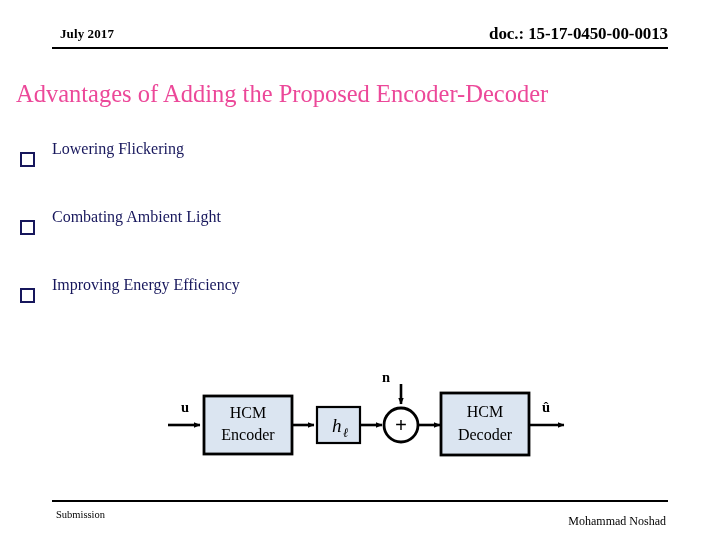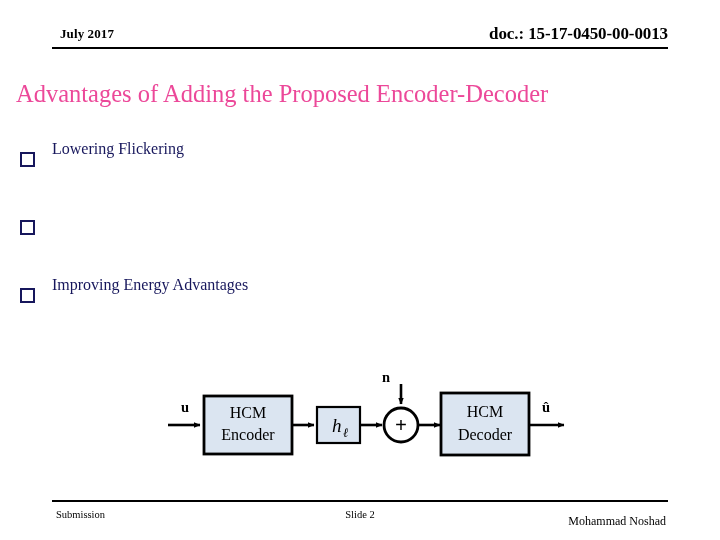--- a/index.html
+++ b/index.html
@@ -163,25 +163,26 @@
 
 <div class="bullet-list">
 
   <div class="bullet-row">
     <span class="bullet-glyph"></span>
     <span class="bullet-text">Lowering Flickering</span>
   </div>
 
   <div class="bullet-row">
     <span class="bullet-glyph"></span>
+    <span class="bullet-text">Combating Ambient Light</span>
   </div>
 
   <div class="bullet-row">
     <span class="bullet-glyph"></span>
-    <span class="bullet-text">Improving Energy Advantages</span>
+    <span class="bullet-text">Improving Energy Efficiency</span>
   </div>
 
 </div>
 
 <div class="diagram">
   <svg width="420" height="120" viewBox="0 0 420 120" xmlns="http://www.w3.org/2000/svg">
     <defs>
       <marker id="arrowhead" markerWidth="7" markerHeight="7" refX="6.2" refY="3.1" orient="auto" markerUnits="userSpaceOnUse">
         <path d="M0,0.3 L6.6,3.1 L0,5.9 Z" fill="#000000"></path>
       </marker>
@@ -215,15 +216,14 @@
     <text x="325" y="80" font-family="'Liberation Serif', serif" font-size="16" text-anchor="middle" fill="#000000">Decoder</text>
 
     <line x1="369" y1="65" x2="404" y2="65" stroke="#000000" stroke-width="2.6" marker-end="url(#arrowhead)"></line>
     <text x="386" y="52" font-family="'Liberation Serif', serif" font-size="14.5" font-weight="bold" text-anchor="middle" fill="#000000">û</text>
   </svg>
 </div>
 
 <div class="footer">
   <div class="footer-rule"></div>
   <div class="footer-left">Submission</div>
-  <div class="footer-center">Slide 2</div>
   <div class="footer-right">Mohammad Noshad</div>
 </div>
 
 </body></html>

